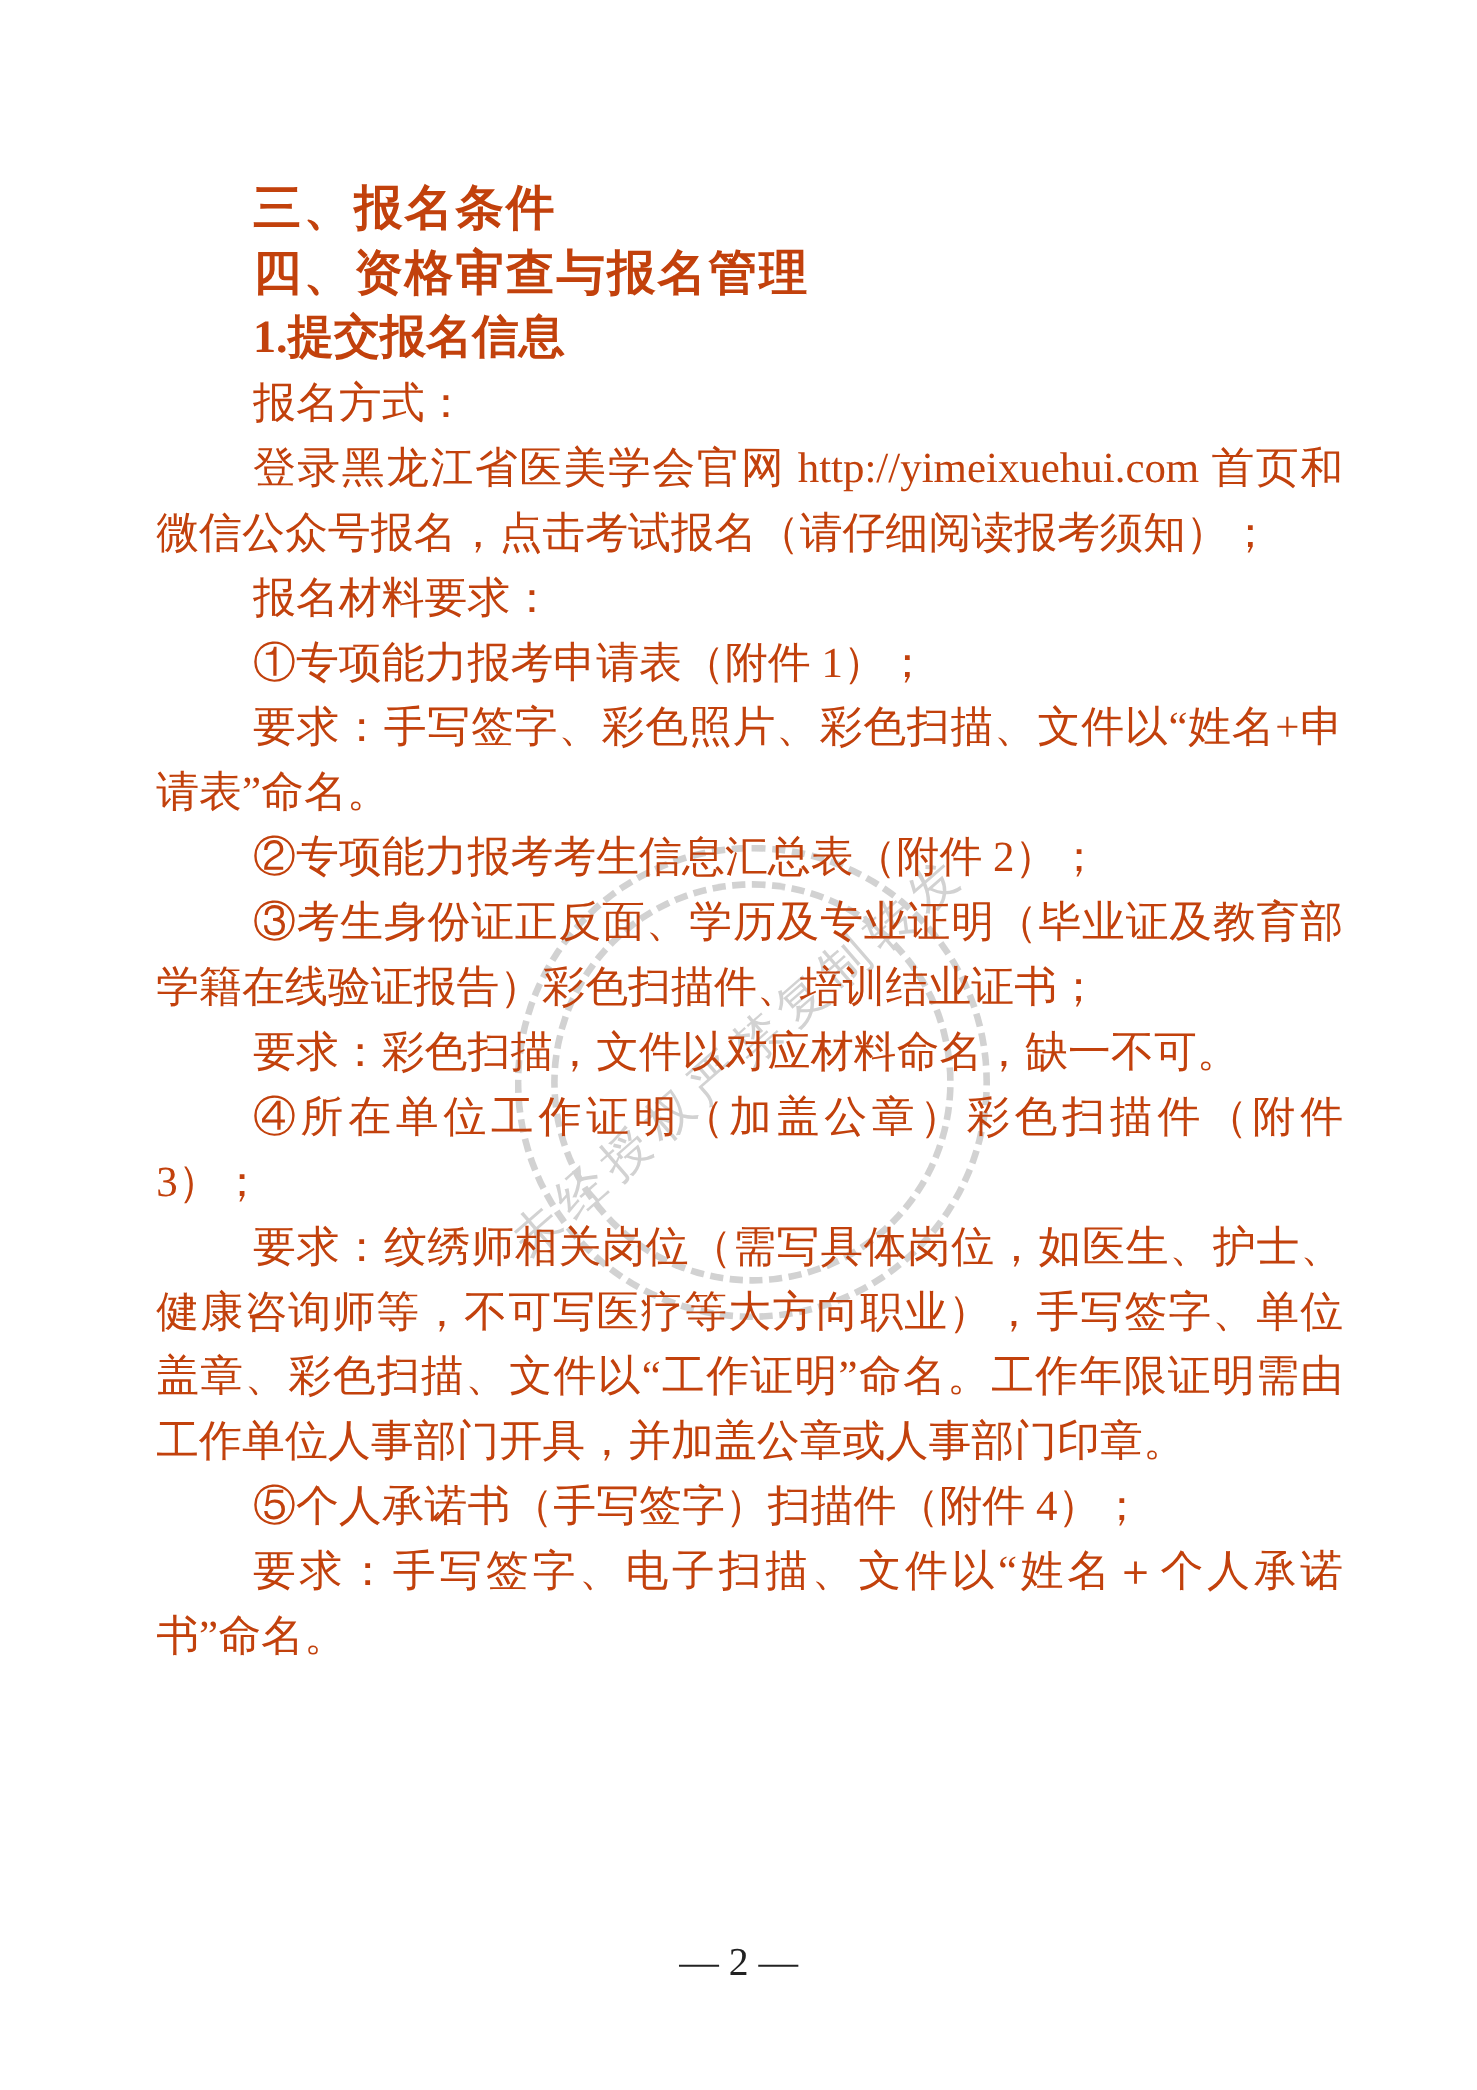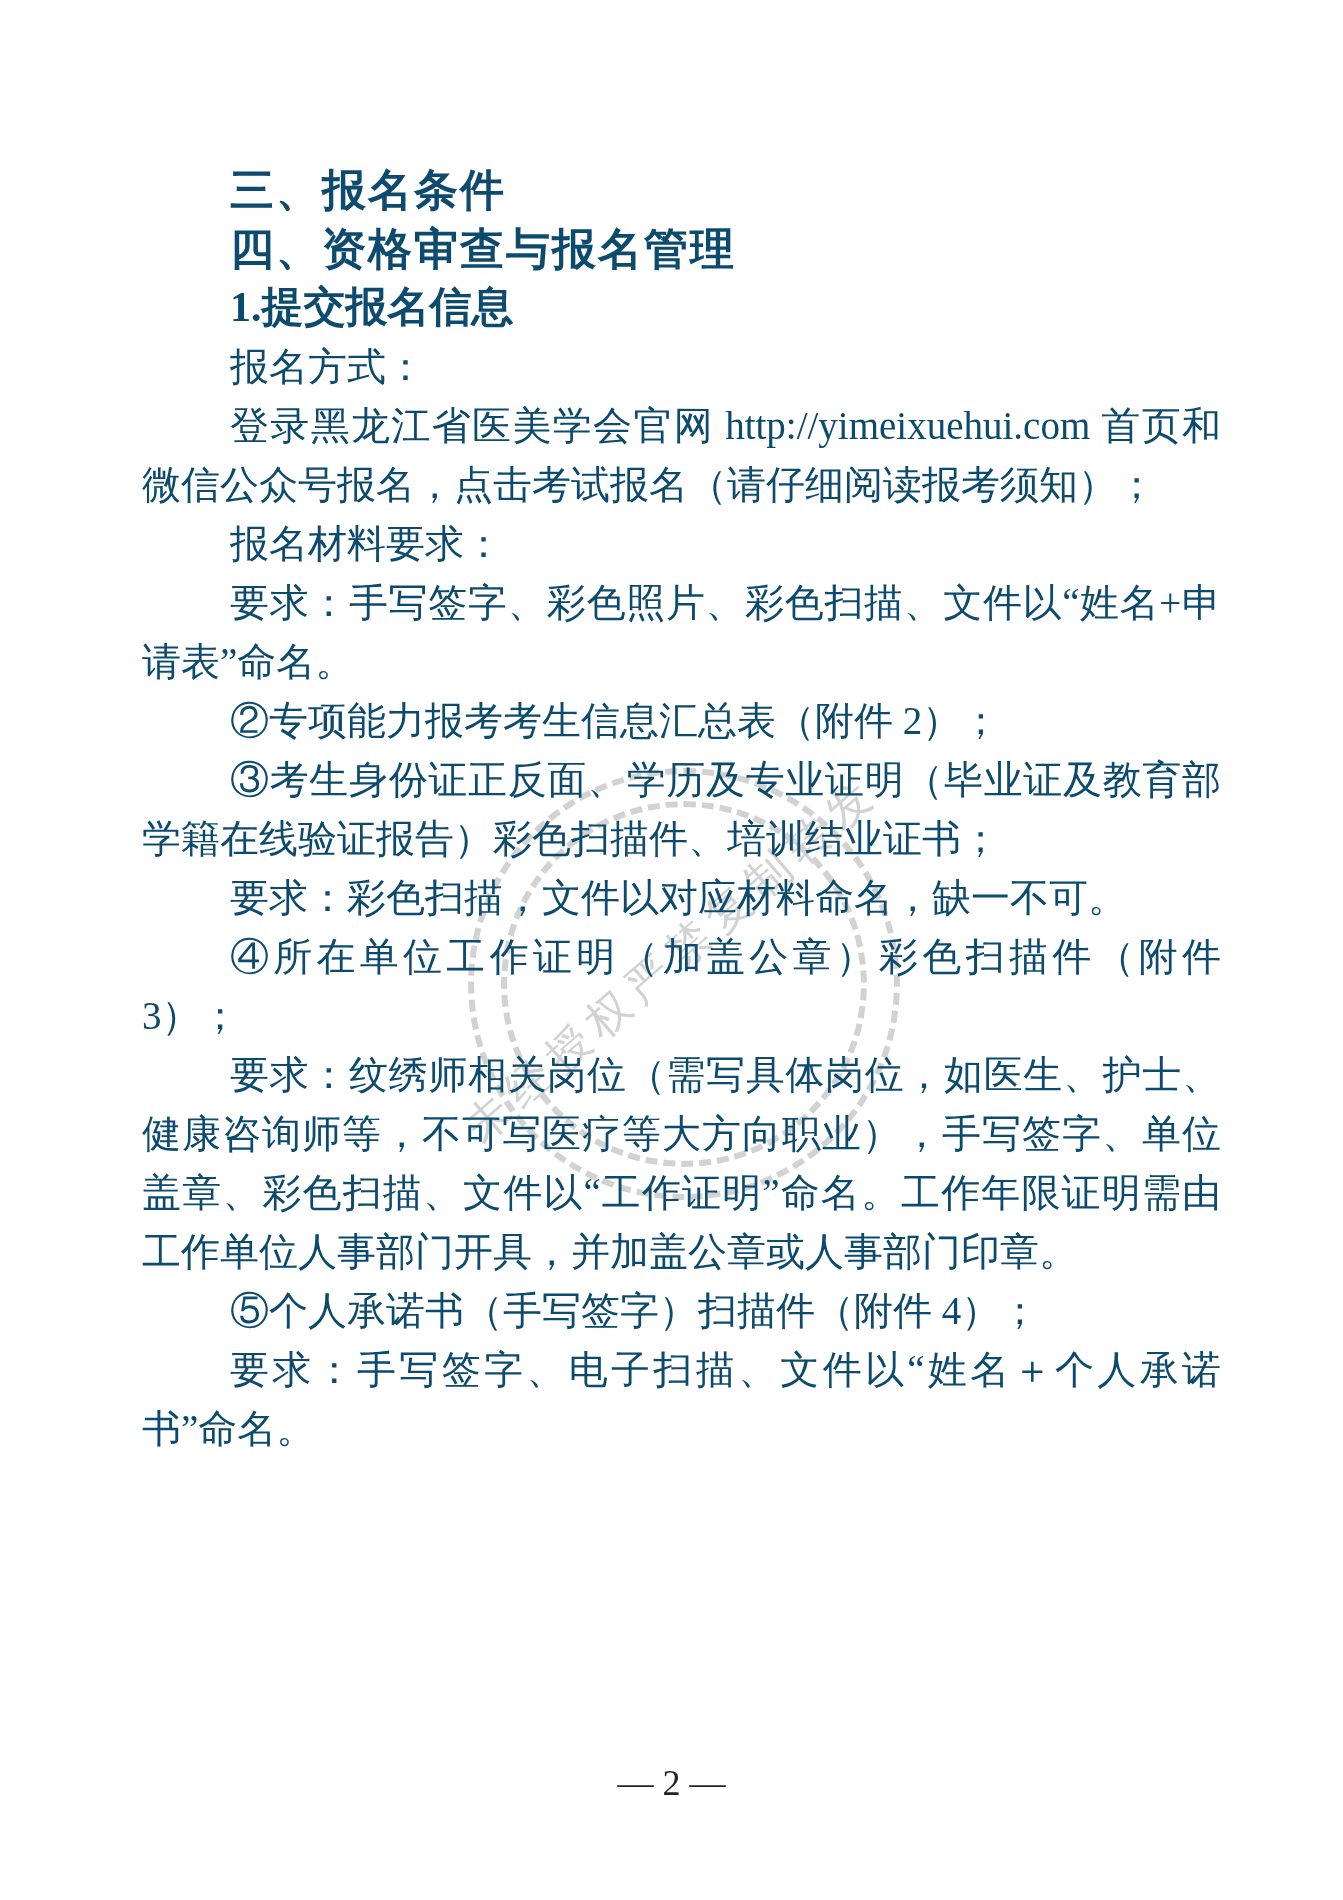--- a/index.html
+++ b/index.html
@@ -55,21 +55,21 @@
     z-index: 1;
     padding: 160px 122px 0 142px;
   }
   .content p {
     margin: 0;
     font-family: "Liberation Serif", "DejaVu Serif", serif;
     font-size: 39px;
     line-height: 59px;
     text-align: justify;
     text-indent: 88px;
-    color: #0c4a6e;
+    color: #c2410c;
   }
   .content p.heading {
     font-family: "Liberation Sans", "DejaVu Sans", sans-serif;
     font-weight: 700;
     font-size: 44px;
     letter-spacing: 2px;
   }
   .content p.subheading {
     font-weight: 700;
     font-size: 42px;
@@ -100,20 +100,21 @@
     <div class="wm-text">未经授权严禁复制转发</div>
   </div>
 
   <div class="content" id="doc-content">
       <p class="heading">三、报名条件</p>
       <p class="heading">四、资格审查与报名管理</p>
       <p class="subheading">1.提交报名信息</p>
       <p class="body">报名方式：</p>
       <p class="body">登录黑龙江省医美学会官网 http://yimeixuehui.com 首页和微信公众号报名，点击考试报名（请仔细阅读报考须知）；</p>
       <p class="body">报名材料要求：</p>
+      <p class="body">①专项能力报考申请表（附件 1）；</p>
       <p class="body-bold">要求：手写签字、彩色照片、彩色扫描、文件以“姓名+申请表”命名。</p>
       <p class="body">②专项能力报考考生信息汇总表（附件 2）；</p>
       <p class="body">③考生身份证正反面、学历及专业证明（毕业证及教育部学籍在线验证报告）彩色扫描件、培训结业证书；</p>
       <p class="body-bold">要求：彩色扫描，文件以对应材料命名，缺一不可。</p>
       <p class="body">④所在单位工作证明（加盖公章）彩色扫描件（附件 3）；</p>
       <p class="body-bold">要求：纹绣师相关岗位（需写具体岗位，如医生、护士、健康咨询师等，不可写医疗等大方向职业），手写签字、单位盖章、彩色扫描、文件以“工作证明”命名。工作年限证明需由工作单位人事部门开具，并加盖公章或人事部门印章。</p>
       <p class="body">⑤个人承诺书（手写签字）扫描件（附件 4）；</p>
       <p class="body-bold">要求：手写签字、电子扫描、文件以“姓名＋个人承诺书”命名。</p>
     </div>
 

